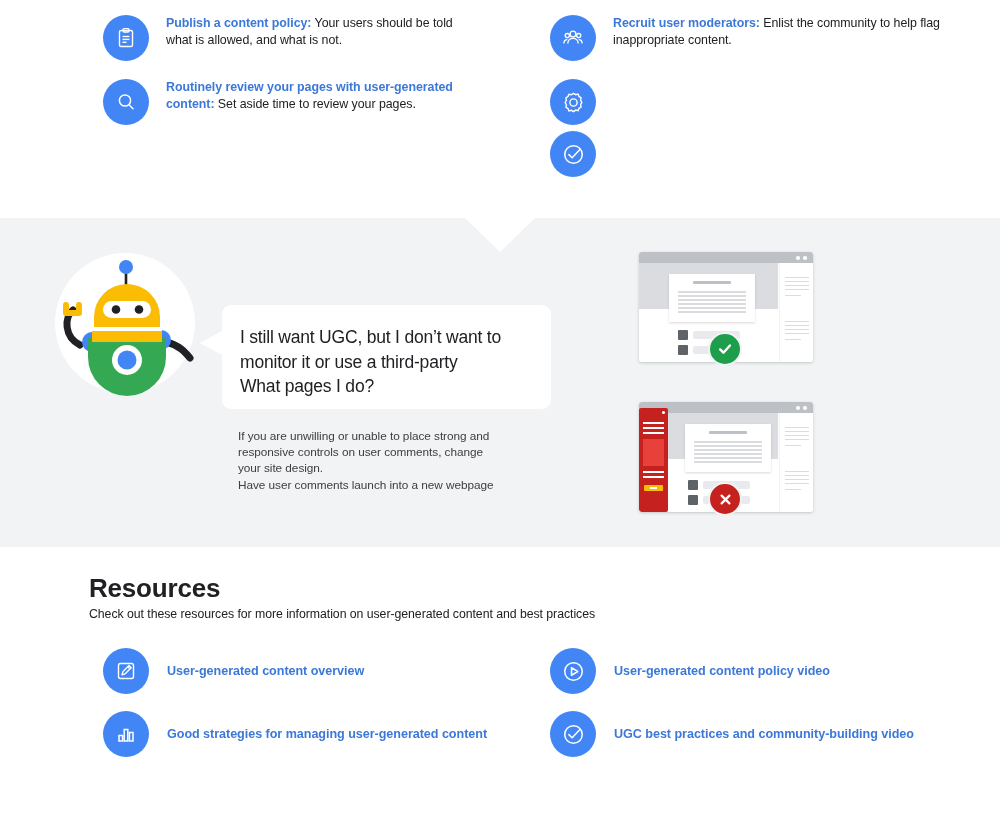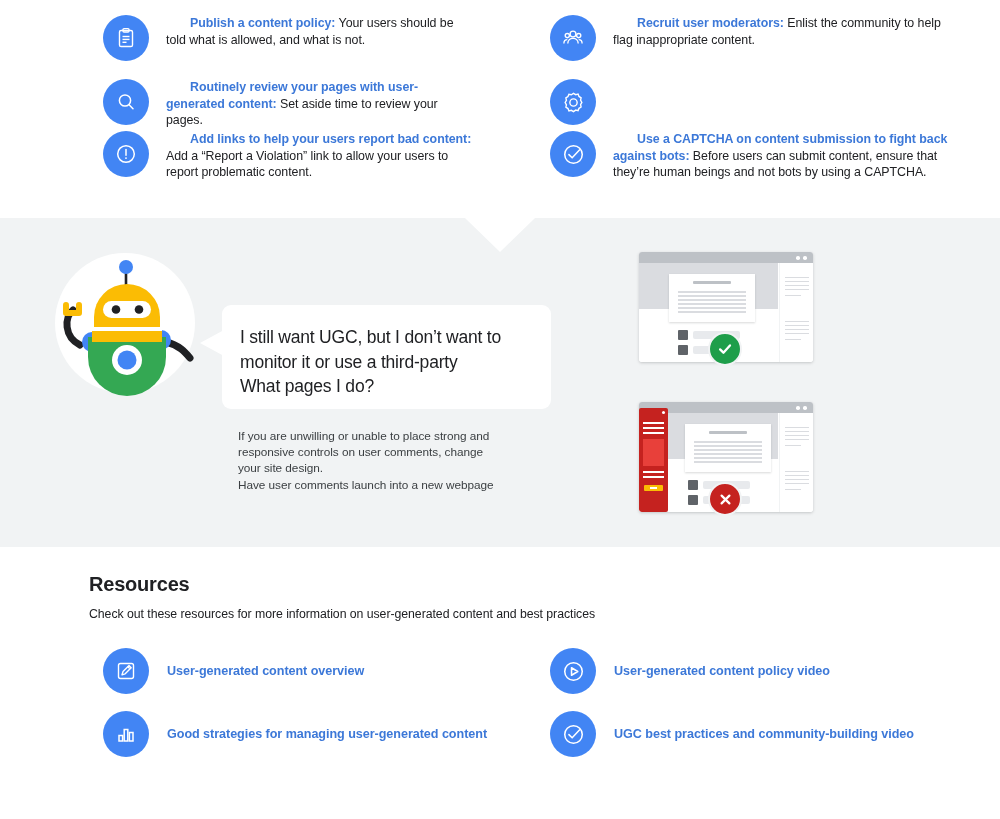--- a/index.html
+++ b/index.html
@@ -15,21 +15,21 @@
   .tips { position:absolute; left:0; top:0; width:1000px; height:218px; }
   .tip { position:absolute; display:flex; align-items:flex-start; }
   .tip .badge {
     flex:0 0 auto; width:46px; height:46px; border-radius:50%;
     background:#4285f4; display:flex; align-items:center; justify-content:center;
   }
   .tip .tiptext {
     margin-left:17px; font-size:12.4px; line-height:16.5px; color:#202124;
     letter-spacing:-0.05px;
   }
-  .tip .tiptext b { color:#3c78d8; font-weight:700;margin-left:24px; }
+  .tip .tiptext b { color:#3c78d8; font-weight:700; }
   .tip.c0 { left:103px; width:370px; }
   .tip.c1 { left:550px; width:400px; }
   .tip.r0 { top:15px; }
   .tip.r1 { top:79px; }
   .tip.r2 { top:131px; }
 
   
   .grayband { position:absolute; left:0; top:218px; width:1000px; height:329px; background:#f1f3f4; }
   .notch {
     position:absolute; left:465px; top:218px;
@@ -108,21 +108,21 @@
     position:absolute; width:34px; height:34px; border-radius:50%;
     display:flex; align-items:center; justify-content:center;
     border:2.5px solid #f1f3f4;
   }
   .statusbadge.ok { background:#1e9e4a; }
   .statusbadge.no { background:#c5221f; }
 
   
   .res-title {
     position:absolute; left:89px; top:573px;
-    font-size:20px; font-weight:700; color:#202124; letter-spacing:-0.2px;
+    font-size:26px; font-weight:700; color:#202124; letter-spacing:-0.2px;
   }
   .res-sub {
     position:absolute; left:89px; top:607px;
     font-size:12.3px; color:#202124; letter-spacing:-0.05px;
   }
   .res { position:absolute; display:flex; align-items:center; }
   .res .badge {
     flex:0 0 auto; width:46px; height:46px; border-radius:50%;
     background:#4285f4; display:flex; align-items:center; justify-content:center;
   }
@@ -159,32 +159,20 @@
         <svg width="24" height="24" viewBox="0 0 24 24" fill="none" stroke="#fff" stroke-width="1.5">
           <circle cx="11" cy="10.5" r="5.6"></circle>
           <line x1="15.1" y1="14.8" x2="19" y2="18.8" stroke-linecap="round"></line>
         </svg>
       </span>
       <div class="tiptext">
         <b>Routinely review your pages with user-generated content:</b><span> Set aside time to review your pages.</span>
       </div>
     </div>
 
-    <div class="tip c0 r2">
-      <span class="badge">
-        <svg width="24" height="24" viewBox="0 0 24 24" fill="none" stroke="#fff" stroke-width="1.5">
-          <circle cx="12" cy="12" r="8.3"></circle>
-          <line x1="12" y1="7.6" x2="12" y2="13.2" stroke-linecap="round"></line>
-          <circle cx="12" cy="16.1" r="0.95" fill="#fff" stroke="none"></circle>
-        </svg>
-      </span>
-      <div class="tiptext">
-        <b>Add links to help your users report bad content:</b><span> Add a “Report a Violation” link to allow your users to report problematic content.</span>
-      </div>
-    </div>
 
     <div class="tip c1 r0">
       <span class="badge">
         <svg width="24" height="24" viewBox="0 0 24 24" fill="none" stroke="#fff" stroke-width="1.35">
           <circle cx="12" cy="8" r="2.9"></circle>
           <path d="M6.8 17.5c0-3 2.3-5.2 5.2-5.2s5.2 2.2 5.2 5.2"></path>
           <circle cx="6.3" cy="9.6" r="2.1"></circle>
           <path d="M2.9 17.5c0-2.2 1.5-3.8 3.4-3.8"></path>
           <circle cx="17.7" cy="9.6" r="2.1"></circle>
           <path d="M21.1 17.5c0-2.2-1.5-3.8-3.4-3.8"></path>
@@ -204,23 +192,20 @@
       </span>
     </div>
 
     <div class="tip c1 r2">
       <span class="badge">
         <svg width="25" height="25" viewBox="0 0 24 24" fill="none" stroke="#fff" stroke-width="1.45">
           <circle cx="12" cy="12" r="8.4"></circle>
           <path d="M7.6 12.1l3.1 3.1 7-7.6" stroke-linecap="round" stroke-linejoin="round"></path>
         </svg>
       </span>
-      <div class="tiptext">
-        <b>Use a CAPTCHA on content submission to fight back against bots:</b><span> Before users can submit content, ensure that they’re human beings and not bots by using a CAPTCHA.</span>
-      </div>
     </div>
   </div>
 
   <div class="grayband"></div>
   <div class="notch"></div>
 
   <div class="robot-circle"></div>
   <svg class="robot-svg" viewBox="0 0 160 155">
 
     <path d="M32 100 C16 92 16 72 25 65" stroke="#202124" stroke-width="7" fill="none" stroke-linecap="round"></path>

